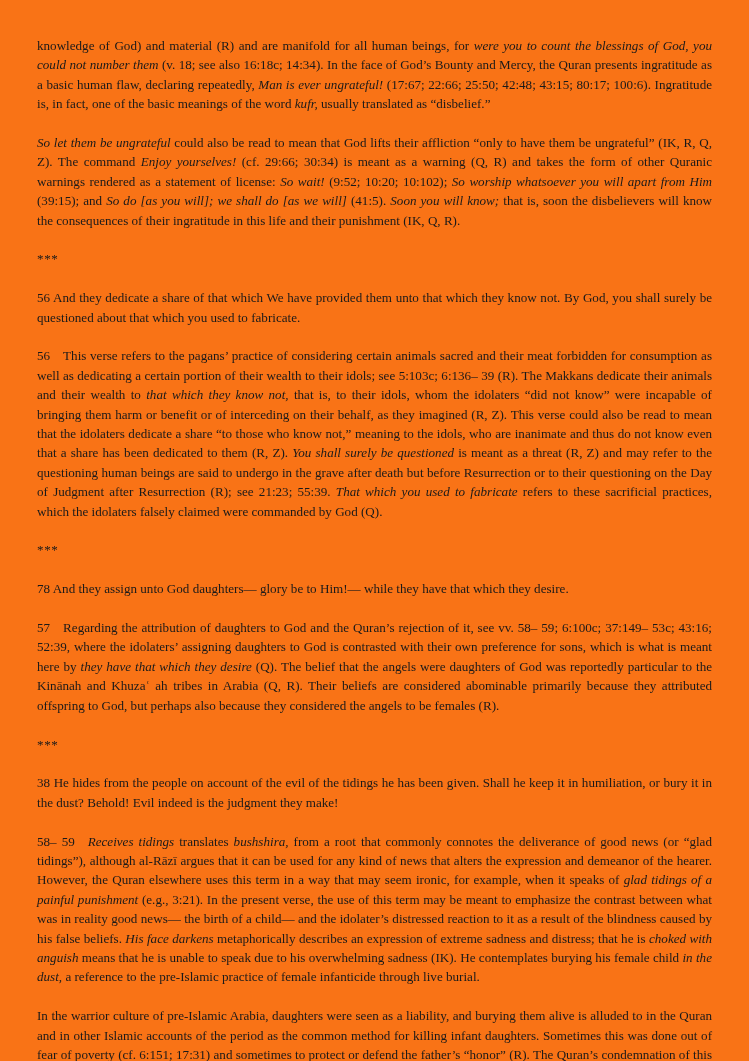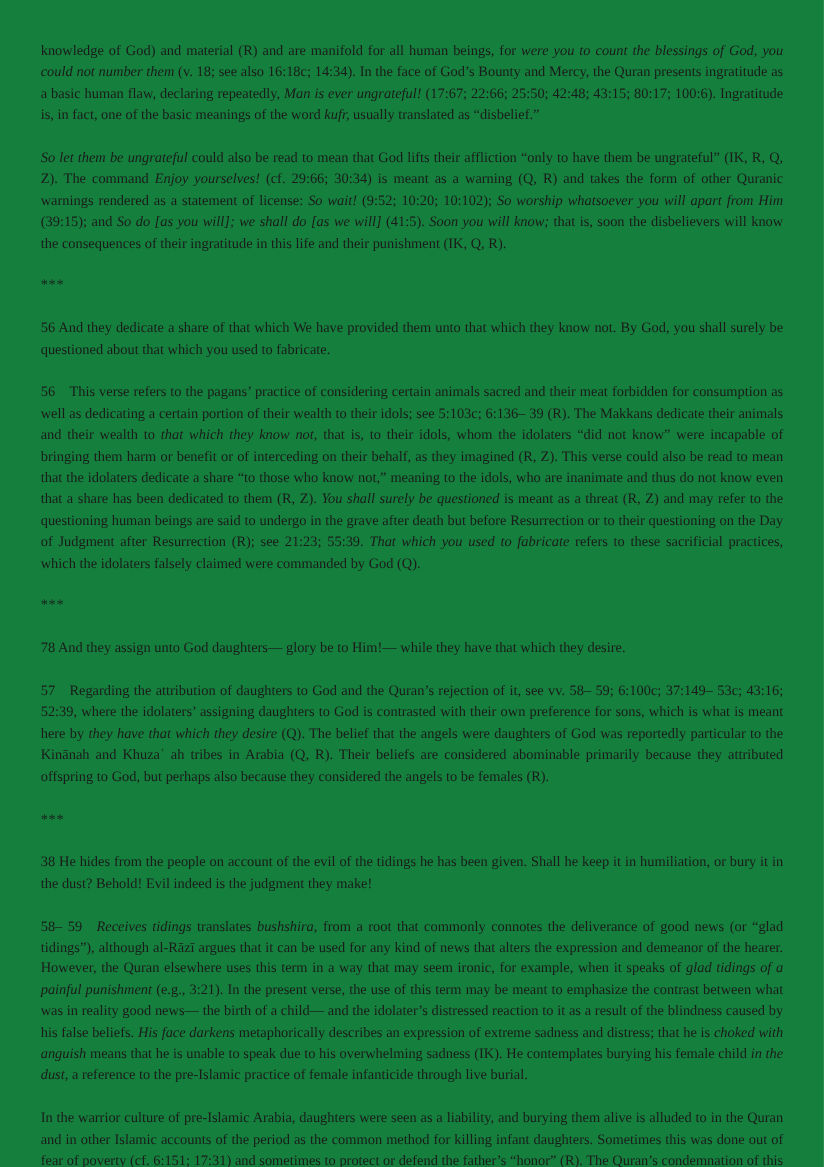--- a/index.html
+++ b/index.html
@@ -11,21 +11,21 @@
     width: 749px;
     height: 1061px;
     overflow: hidden;
     font-family: "Liberation Serif", "DejaVu Serif", serif;
     color: #1a1a1a;
   }
   .page {
     box-sizing: border-box;
     width: 749px;
     height: 1061px;
-    background: #15803d;
+    background: #f97316;
     padding: 36px 37px 0 37px;
     position: relative;
   }
   .body-text {
     font-size: 13.1px;
     line-height: 19.4px;
     text-align: justify;
     text-justify: inter-word;
     margin: 0 0 19.4px 0;
     -webkit-font-smoothing: antialiased;

